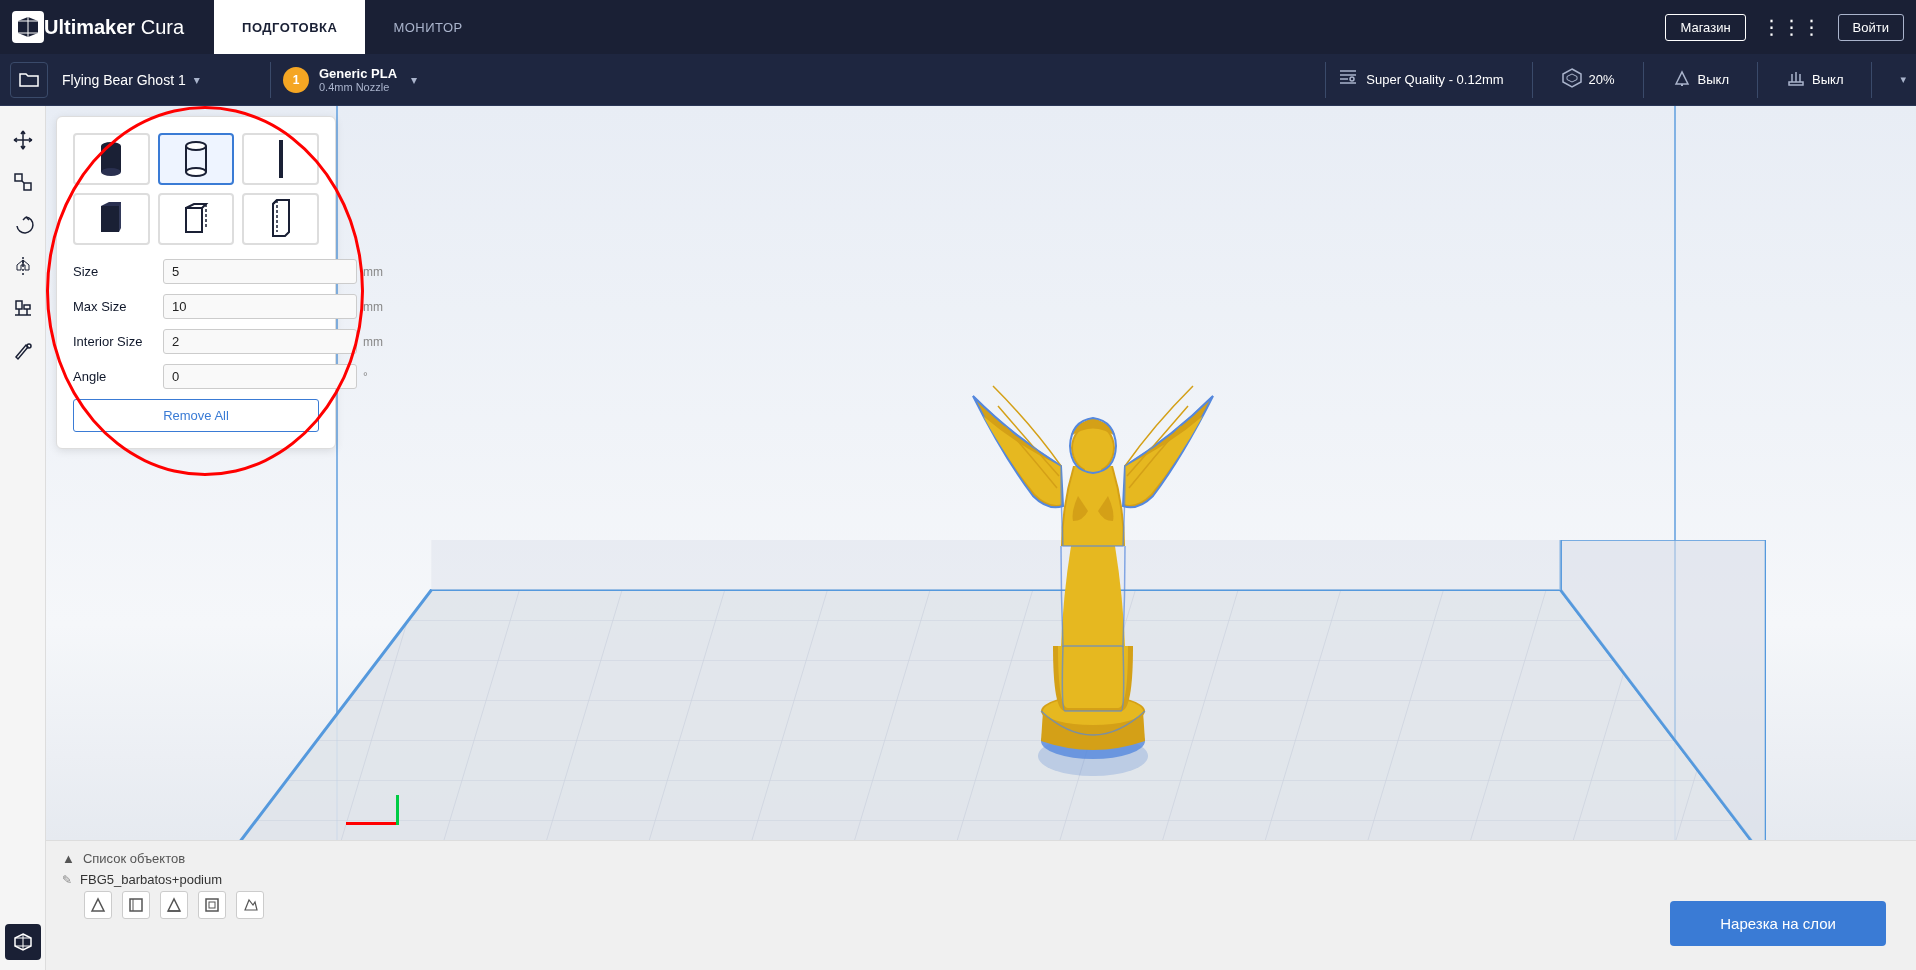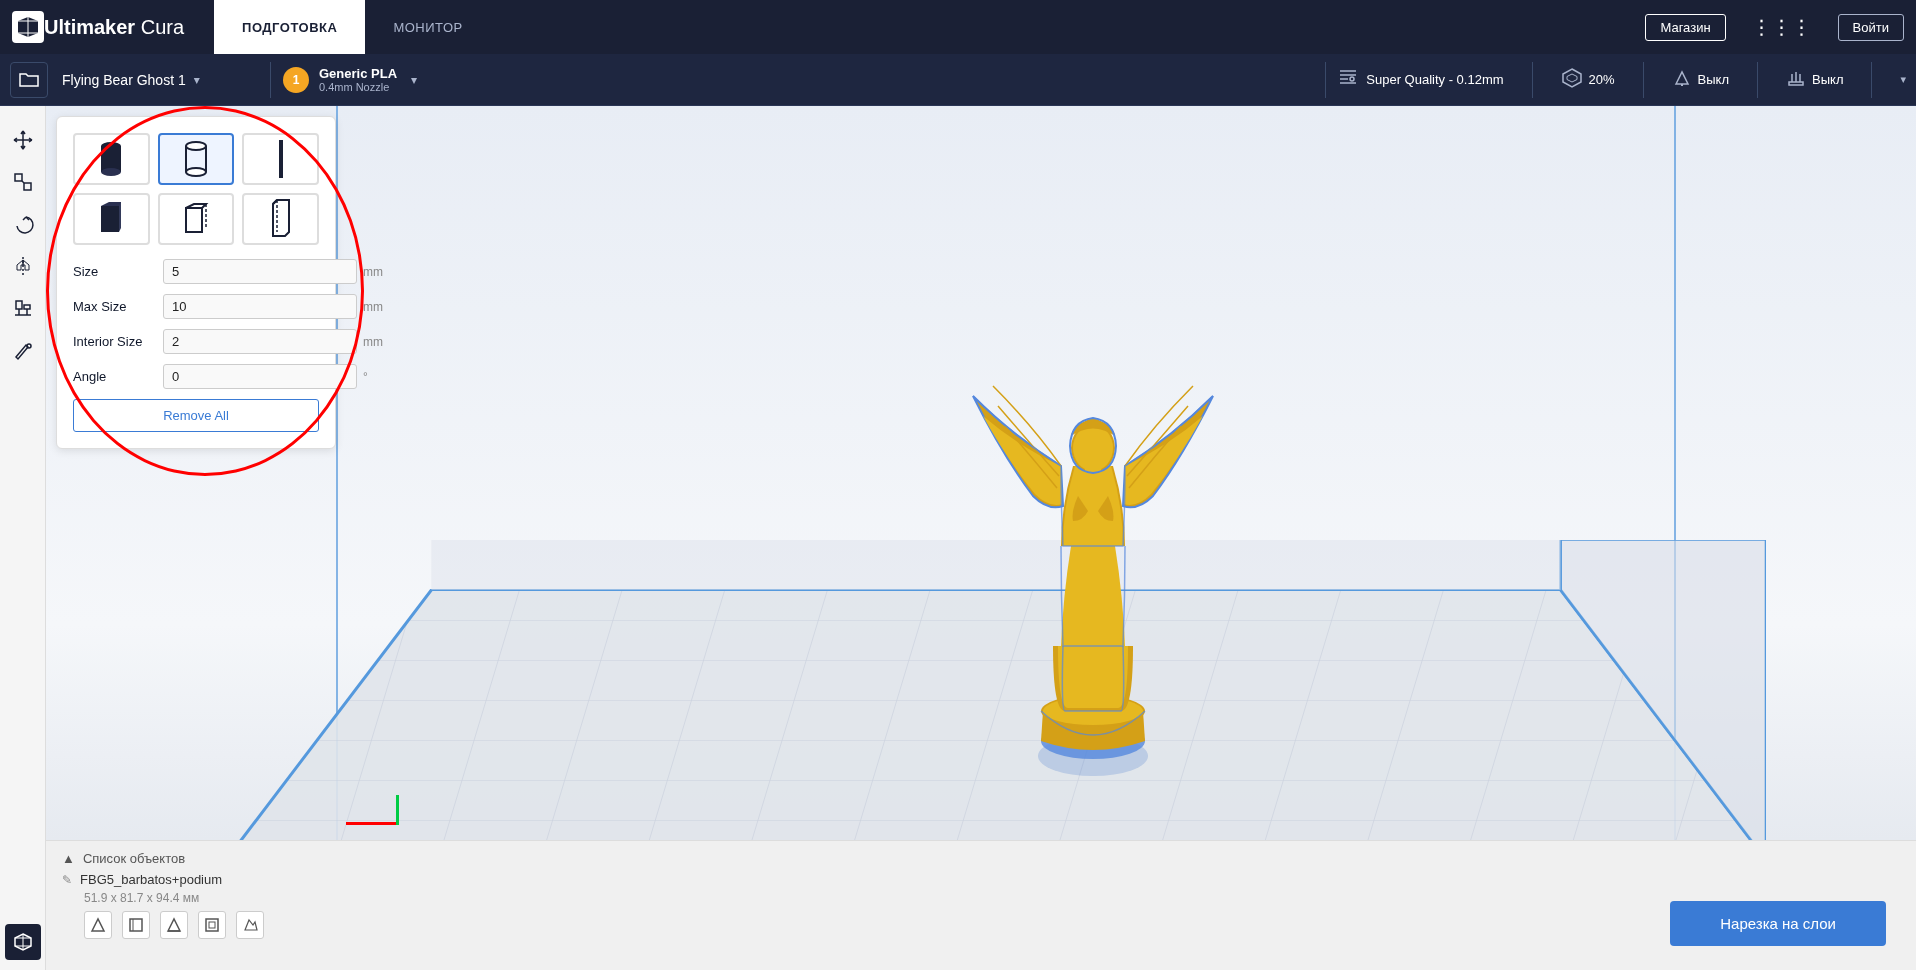--- a/index.html
+++ b/index.html
@@ -52,21 +52,21 @@
       background: transparent;
     }
     .nav-tab.active {
       background: white;
       color: #1a2035;
       font-weight: 700;
     }
     .header-right {
       display: flex;
       align-items: center;
-      gap: 20px;
+      gap: 10px;
       margin-left: auto;
     }
     .btn-store {
       border: 1px solid white;
       color: white;
       background: transparent;
       padding: 5px 14px;
       border-radius: 3px;
       font-size: 13px;
       cursor: pointer;
@@ -759,21 +759,20 @@
 
     <div class="bottom-bar">
       <div class="object-list-header">
         <span>▲</span>
         <span>Список объектов</span>
       </div>
       <div class="object-item">
         <span class="object-item-pencil">✎</span>
         <span>FBG5_barbatos+podium</span>
       </div>
-      <div class="object-dims">51.9 x 81.7 x 94.4 мм</div>
       <div class="object-icons">
         <div class="object-icon-btn">
           <svg width="16" height="16" viewBox="0 0 16 16" fill="none">
             <path d="M2 14 L8 2 L14 14 Z" stroke="#555" stroke-width="1.5" fill="none"></path>
           </svg>
         </div>
         <div class="object-icon-btn">
           <svg width="16" height="16" viewBox="0 0 16 16" fill="none">
             <rect x="2" y="2" width="12" height="12" stroke="#555" stroke-width="1.5" fill="none"></rect>
             <line x1="5" y1="2" x2="5" y2="14" stroke="#555" stroke-width="1"></line>

